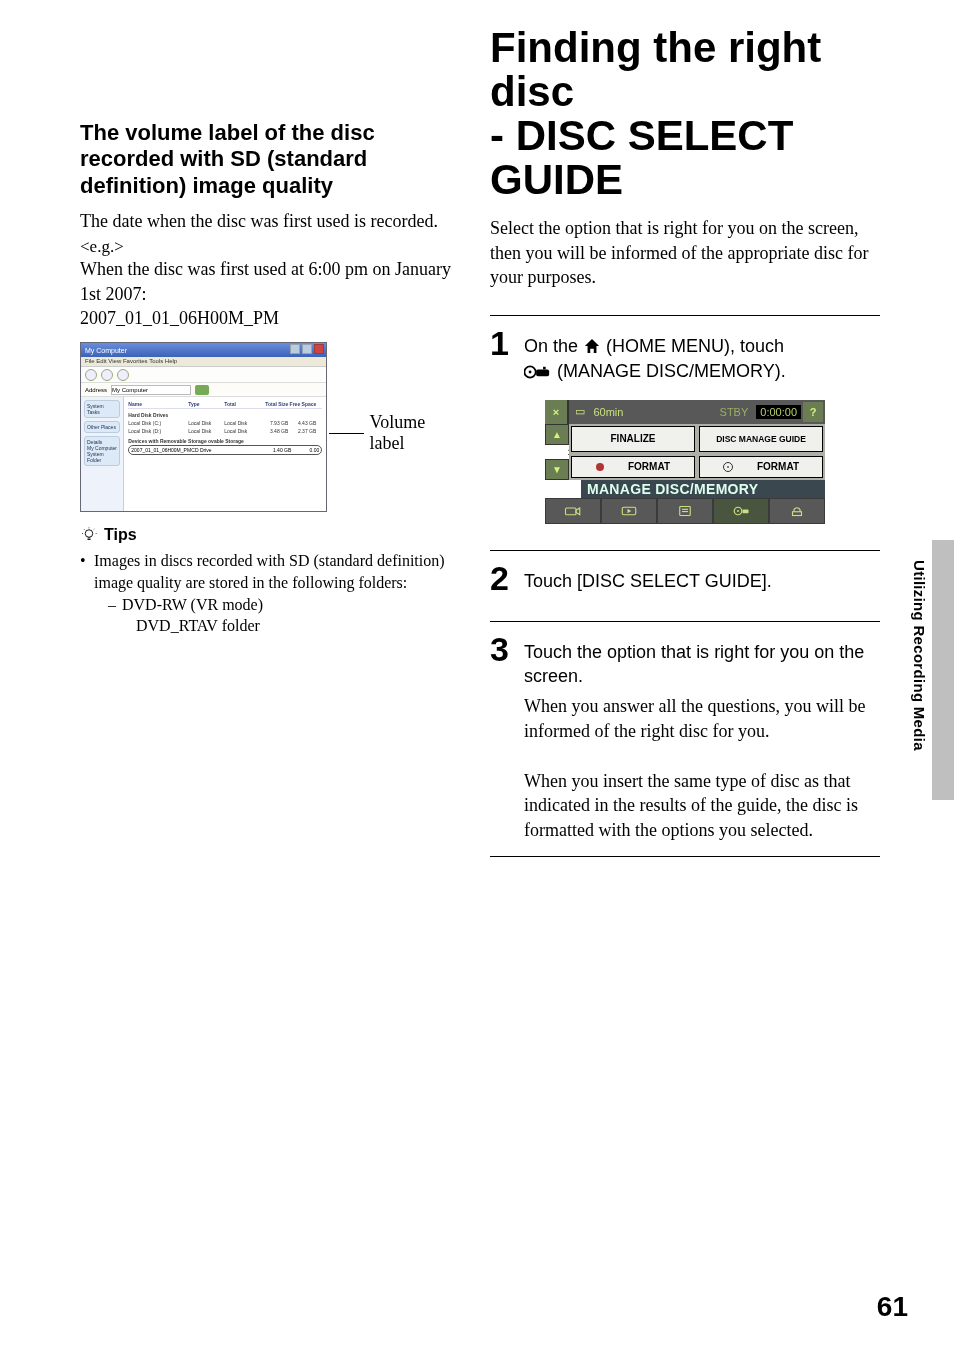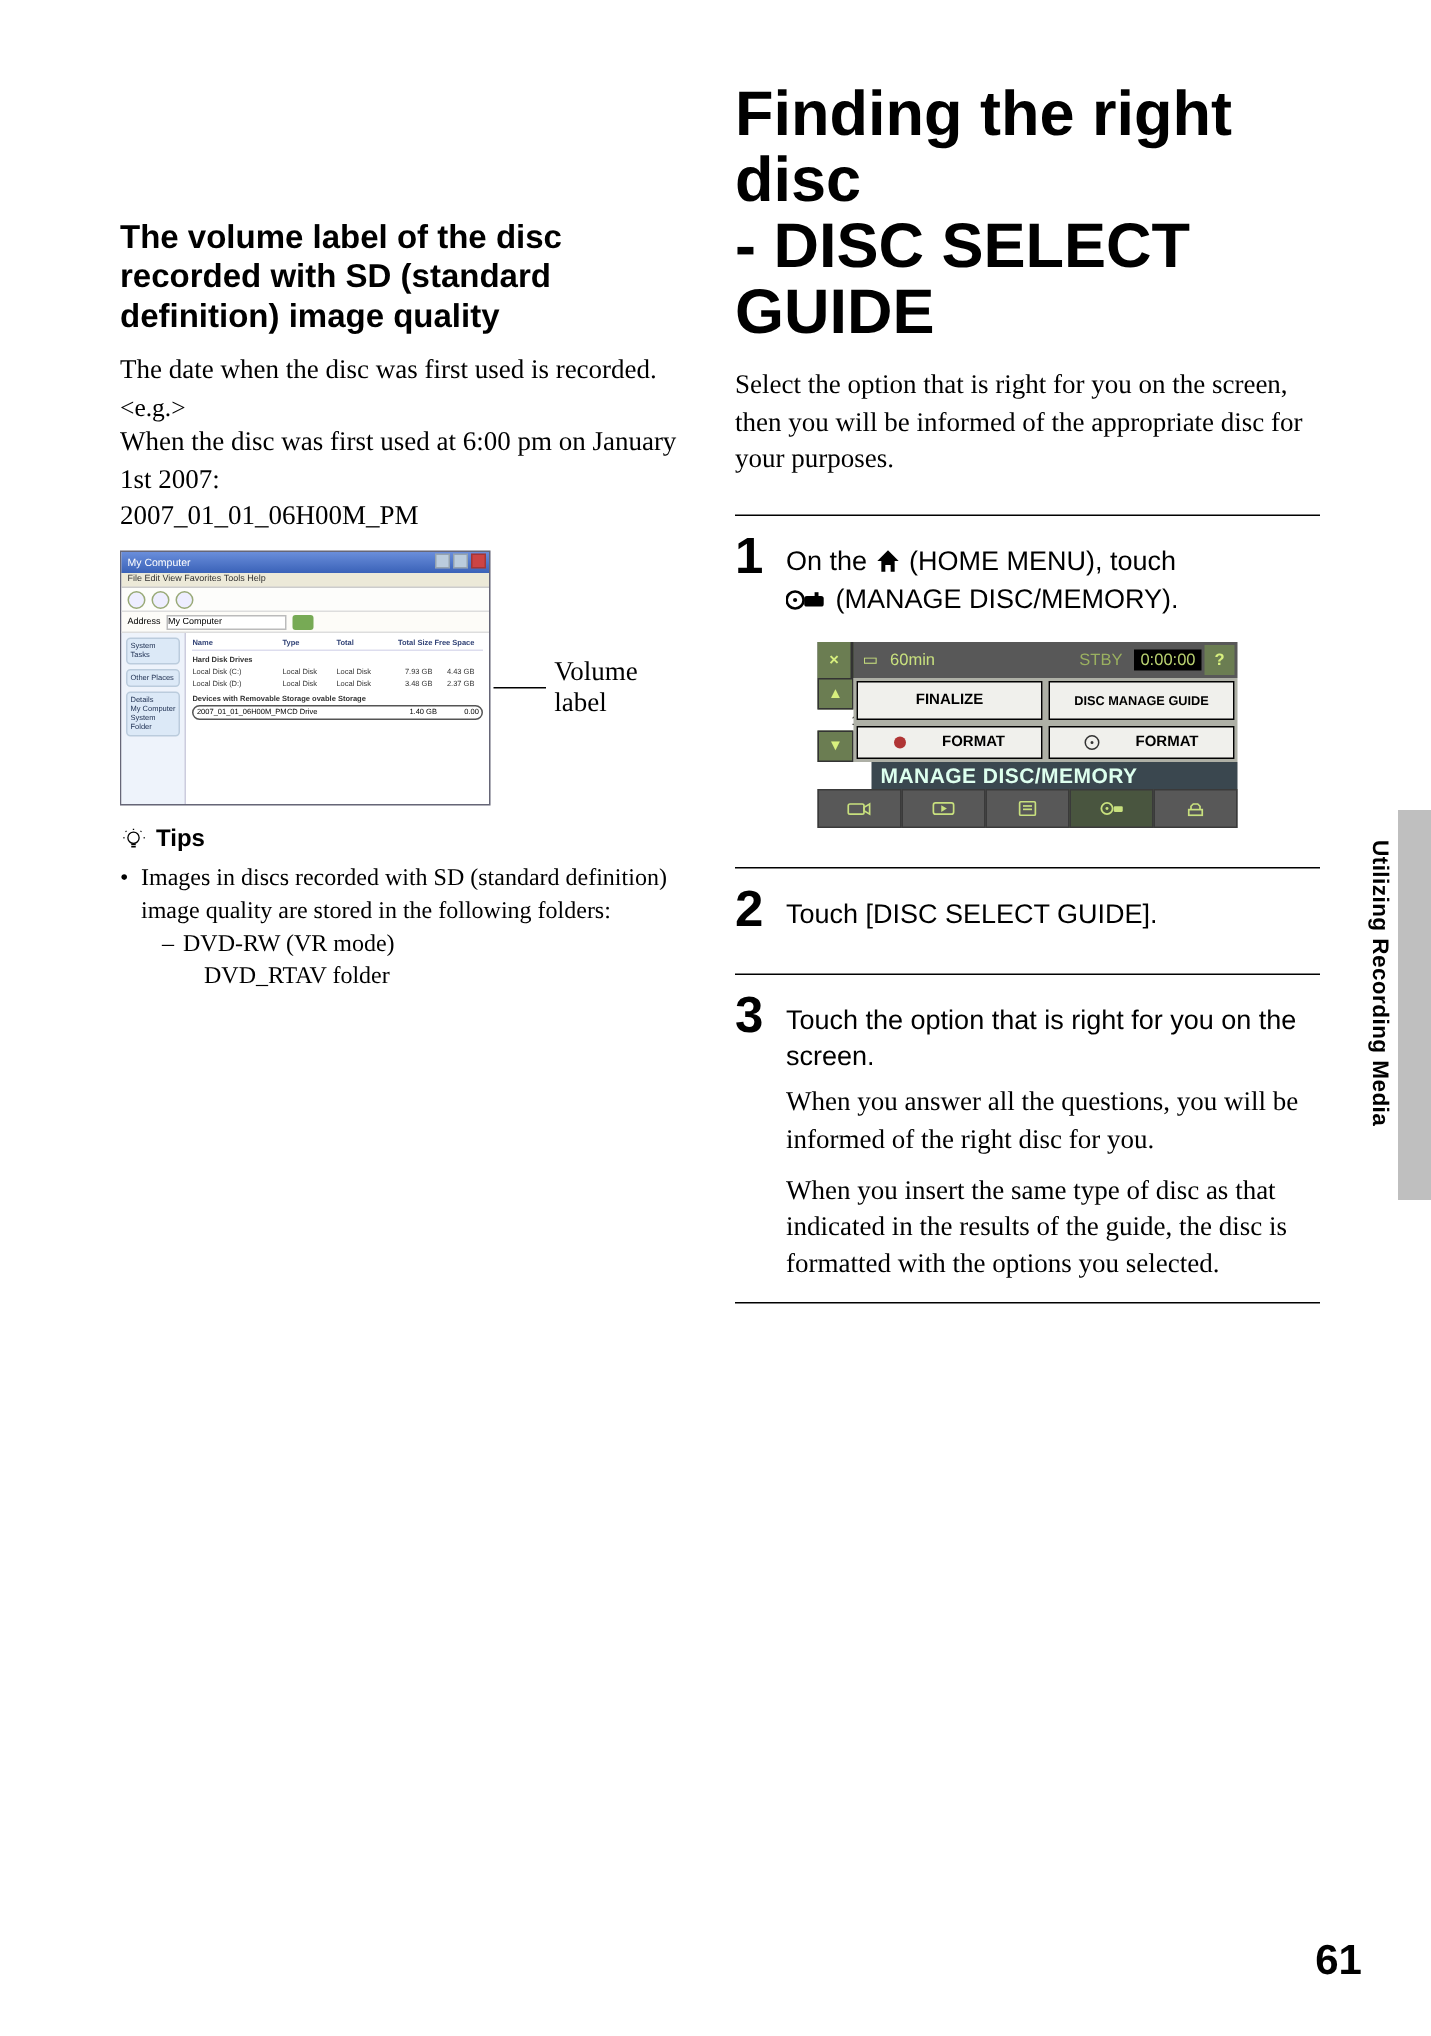--- a/index.html
+++ b/index.html
@@ -1,33 +1,33 @@
 <!DOCTYPE html>
 <html><head>
 <meta charset="utf-8">
 <style>
   * { box-sizing: border-box; margin: 0; padding: 0; }
   html, body { width: 954px; height: 1357px; background: #fff; font-family: "Times New Roman", Times, serif; color: #000; }
   .page { position: relative; width: 954px; height: 1357px; padding: 42px 80px 0 80px; }
-  .col { position: absolute; top: 54px; width: 380px; }
+  .col { position: absolute; top: 26px; width: 380px; }
   .left { left: 80px; }
   .right { left: 490px; width: 390px; }
   h1.big { font-family: Arial, Helvetica, sans-serif; font-weight: 900; font-size: 42px; line-height: 1.05; letter-spacing: 0px; }
   .intro { font-size: 18px; line-height: 1.35; margin-top: 14px; }
   h2.sub { font-family: Arial, Helvetica, sans-serif; font-weight: 700; font-size: 22px; line-height: 1.2; margin-bottom: 10px; }
   .body { font-size: 18px; line-height: 1.35; }
   .eg { font-size: 17px; margin-top: 4px; }
   .stepblock { margin-top: 26px; }
   .rule { border-top: 1px solid #000; margin-bottom: 10px; }
   .rule-bottom { border-top: 1px solid #000; margin-top: 14px; }
   .step { display: flex; gap: 8px; align-items: flex-start; }
   .stepnum { font-family: Arial, Helvetica, sans-serif; font-weight: 900; font-size: 34px; line-height: 1; min-width: 26px; }
   .steptext { font-family: Arial, Helvetica, sans-serif; font-weight: 400; font-size: 18px; line-height: 1.35; padding-top: 8px; }
   .stepbody { font-size: 18px; line-height: 1.35; margin-left: 34px; margin-top: 6px; }
-  .stepbody p + p { margin-top: 10px; }
+  .stepbody p + p { margin-top: 26px; }
   .tips-head { display: flex; align-items: center; gap: 6px; margin-top: 14px; margin-bottom: 6px; }
   .tips-label { font-family: Arial, Helvetica, sans-serif; font-weight: 700; font-size: 16px; }
   .bul { list-style: none; font-size: 16px; line-height: 1.35; }
   .bul > li { position: relative; padding-left: 14px; margin-bottom: 4px; }
   .bul > li::before { content: "•"; position: absolute; left: 0; }
   .dash { list-style: none; font-size: 16px; line-height: 1.35; padding-left: 14px; }
   .dash > li { position: relative; padding-left: 14px; margin-bottom: 2px; }
   .dash > li::before { content: "–"; position: absolute; left: 0; }
   .dash .sub { padding-left: 14px; }
   .shot-wrap { margin-top: 12px; display: flex; align-items: center; }
@@ -77,21 +77,21 @@
   .lcd .bottom { height:26px; background:#585858; display:flex; }
   .lcd .bcell { flex:1; border:1px solid #3a3a3a; display:flex; align-items:center; justify-content:center; }
   .lcd .bcell svg { width:18px; height:14px; }
   .lcd-outer { position:relative; }
   .sidetab { position:absolute; right:0; top:540px; width:22px; height:260px; background:#bfbfbf; }
   .sidetext { position:absolute; right:26px; top:560px; writing-mode: vertical-rl; font-family: Arial, Helvetica, sans-serif; font-weight:700; font-size:15px; letter-spacing:0.3px; }
   .pagenum { position:absolute; right:46px; bottom:34px; font-family: Arial, Helvetica, sans-serif; font-weight:900; font-size:28px; }
   .home-icon { display:inline-block; vertical-align:-2px; }
   .manage-icon { display:inline-block; vertical-align:-3px; margin-right:2px;}
   .tips-icon { width:18px; height:18px; }
-  .left-offset { top: 145px; }
+  .left-offset { top: 120px; }
 </style>
 </head>
 <body>
 <div class="page">
 
 <div class="col left left-offset">
   <h2 class="sub">The volume label of the disc recorded with SD (standard definition) image quality</h2>
   <p class="body">The date when the disc was first used is recorded.</p>
   <p class="eg">&lt;e.g.&gt;</p>
   <p class="body">When the disc was first used at 6:00 pm on January 1st 2007:</p>

